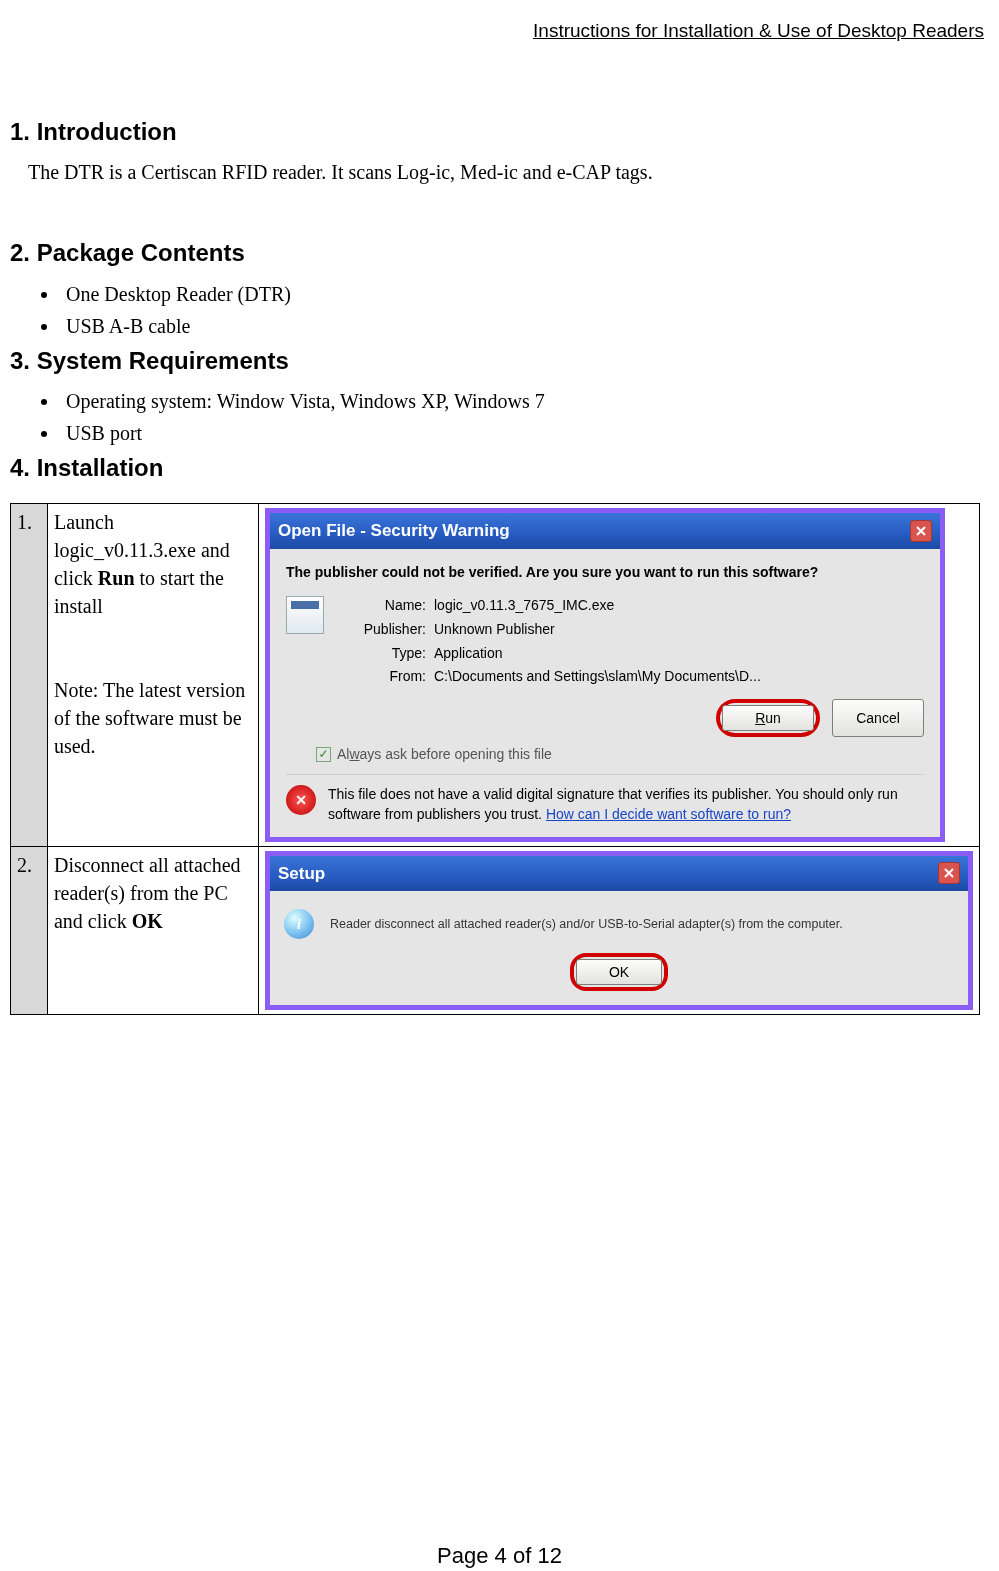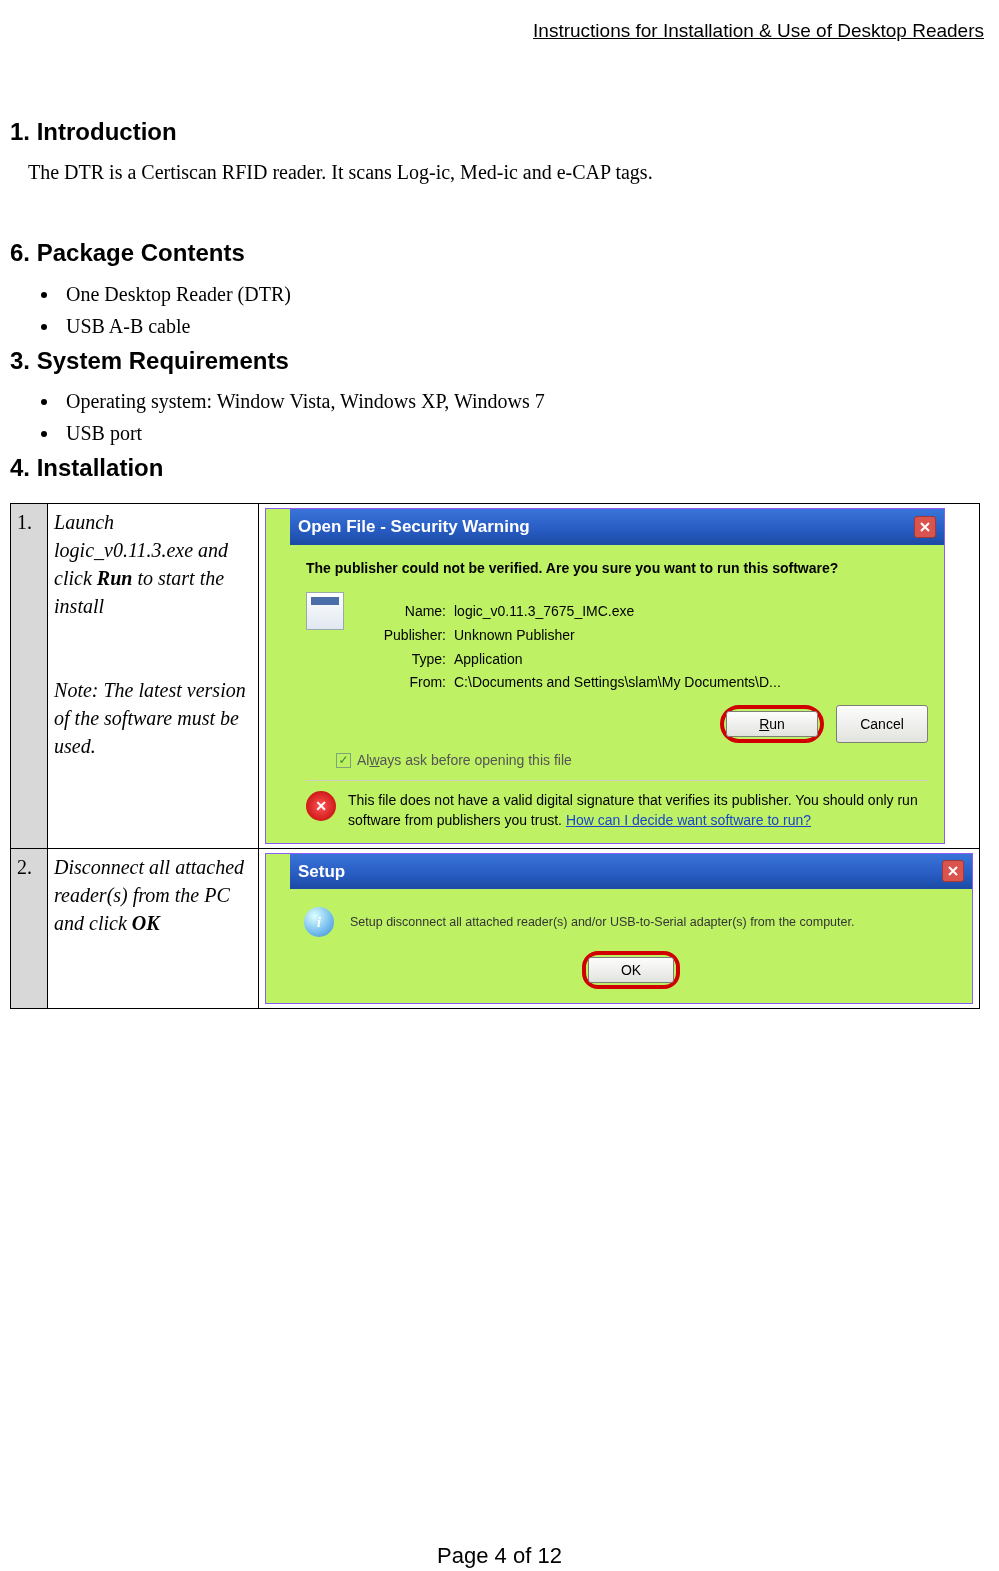--- a/index.html
+++ b/index.html
@@ -39,31 +39,30 @@
       border-collapse: collapse;
       margin-top: 18px;
       width: 970px;
     }
     table.install td {
       border: 1px solid #000;
       vertical-align: top;
       padding: 4px 6px;
     }
     td.step-num { background: #d8d8d8; width: 40px; text-align: left; }
-    td.step-desc { width: 230px; font-style: italic; }
+    td.step-desc { width: 230px; }
     td.step-img { padding: 4px; }
 
     
     .xp-dialog {
-      border: 1px solid #8b5cf6;
-      background: #bef264;
+      border: 5px solid #8b5cf6;
+      background: #e5e5e5;
       font-family: Tahoma, Arial, sans-serif;
       font-size: 14px;
       width: 680px;
-      padding-left: 24px;
     }
     .xp-title {
       background: linear-gradient(#3a74d8, #275bc1 60%, #1b4aa3);
       color: #fff;
       font-weight: bold;
       font-size: 17px;
       padding: 6px 8px;
       display: flex;
       justify-content: space-between;
       align-items: center;
@@ -88,21 +87,21 @@
       background: linear-gradient(#fff, #e0e8f0);
       position: relative;
       flex-shrink: 0;
     }
     .xp-fileicon::before {
       content:"";
       position:absolute;
       left:4px; right:4px; top:4px; height:8px;
       background:#4a6fa8;
     }
-    .xp-kv { display: grid; grid-template-columns: 90px 1fr; gap: 4px 8px; margin-top: 10px; }
+    .xp-kv { display: grid; grid-template-columns: 90px 1fr; gap: 4px 8px; }
     .xp-btnrow { display:flex; justify-content:flex-end; gap:12px; margin-top:6px; margin-bottom:8px; }
     .xp-btn {
       min-width: 92px;
       padding: 4px 10px;
       background: linear-gradient(#fdfdfd, #e2e2de);
       border: 1px solid #7e7e78;
       border-radius: 3px;
       font-family: Tahoma, Arial, sans-serif;
       font-size: 14px;
       cursor: pointer;
@@ -161,21 +160,21 @@
     .bold { font-weight: bold; }
   </style>
 </head>
 <body>
 
 <div class="header-right">Instructions for Installation &amp; Use of Desktop Readers</div>
 
 <h2 class="section-heading" style="margin-top:70px">1. Introduction</h2>
 <p class="intro-text">The DTR is a Certiscan RFID reader. It scans Log-ic, Med-ic and e-CAP tags.</p>
 
-<h2 class="section-heading" style="margin-top:50px">6. Package Contents</h2>
+<h2 class="section-heading" style="margin-top:50px">2. Package Contents</h2>
 <ul class="bullets">
   <li>One Desktop Reader (DTR)</li>
   <li>USB A-B cable</li>
 </ul>
 
 <h2 class="section-heading">3. System Requirements</h2>
 <ul class="bullets">
   <li>Operating system: Window Vista, Windows XP, Windows 7</li>
   <li>USB port</li>
 </ul>
@@ -256,21 +255,21 @@
           <span>Setup</span>
           <span class="xp-close">
             <svg width="12" height="12" viewBox="0 0 12 12">
                   <path d="M2 2 L10 10 M10 2 L2 10" stroke="#fff" stroke-width="2"></path>
                 </svg>
           </span>
         </div>
         <div class="setup-body">
           <div class="setup-msg-row">
             <div class="info-icon">i</div>
-            <div class="setup-msg">Setup disconnect all attached reader(s) and/or USB-to-Serial adapter(s) from the computer.</div>
+            <div class="setup-msg">Reader disconnect all attached reader(s) and/or USB-to-Serial adapter(s) from the computer.</div>
           </div>
           <span class="red-ring" style="border-radius:16px">
             <button class="xp-btn" style="min-width:86px">OK</button>
           </span>
         </div>
       </div>
     </td>
   </tr>
 </tbody>
   </table>

